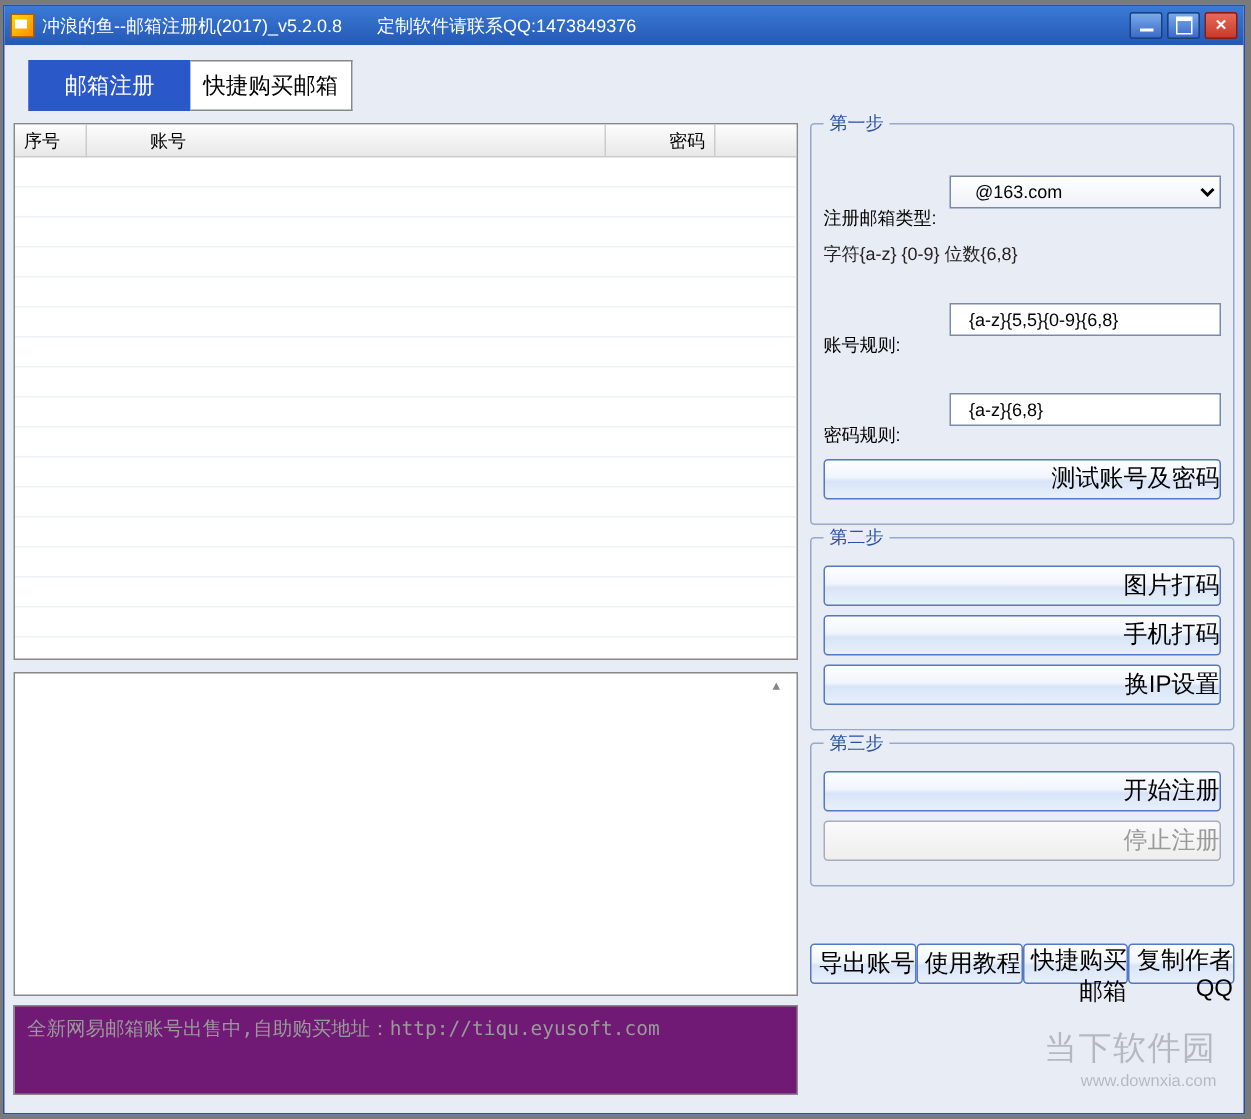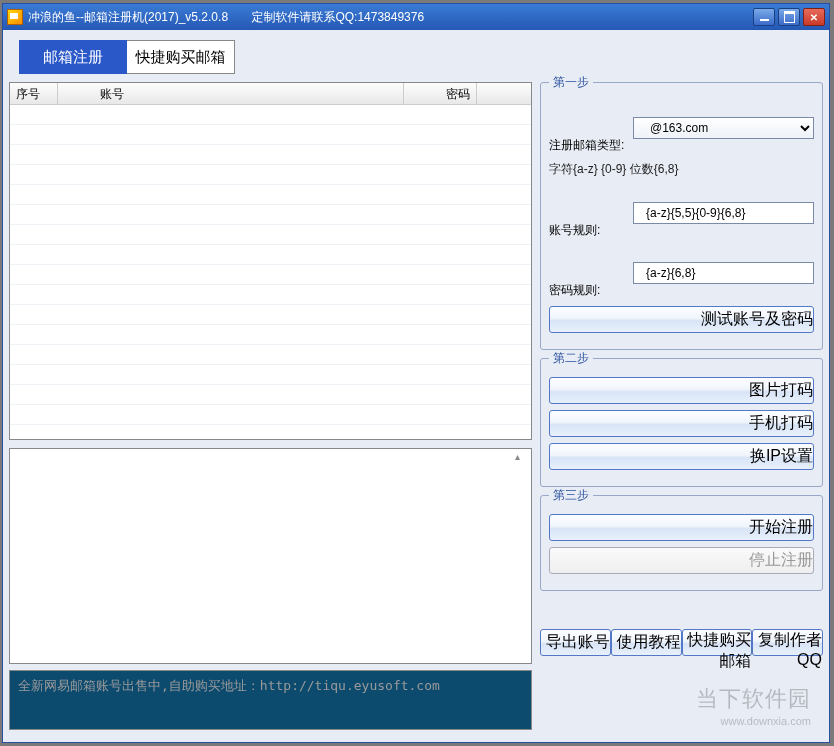--- a/index.html
+++ b/index.html
@@ -31,21 +31,21 @@
 .th { border-right:1px solid #ccc; padding: 3px 6px; }
 .th.c1 { width: 48px; }
 .th.c2 { width: 310px; }
 .th.c3 { flex:1; }
 .th.c4 { width: 18px; border-right:none; }
 .trow { display:flex; height:20px; border-bottom:1px solid #eef1f5; font-size:12px; }
 
 .logbox { margin-top: 8px; border: 1px solid #888; background:#fff; flex:1; position:relative; }
 .scrollhint { position:absolute; right:2px; top:2px; width:14px; height:14px; font-size:10px; color:#888; }
 
-.footermsg { margin-top: 6px; border:1px solid #888; background:#0c4a6e; height: 60px; padding: 6px 8px; font-size: 13px; color:#9a9a9a; font-family: SimSun, monospace; }
+.footermsg { margin-top: 6px; border:1px solid #888; background:#701a75; height: 60px; padding: 6px 8px; font-size: 13px; color:#9a9a9a; font-family: SimSun, monospace; }
 
 .group { border: 1px solid #98a8c8; border-radius: 3px; padding: 18px 8px 10px 8px; position: relative; margin-bottom: 6px; }
 .group-title { position:absolute; top:-9px; left:8px; background:#e8ecf4; padding:0 4px; font-size:12px; color:#2a50a0; }
 .row { display:flex; align-items:center; margin-bottom: 7px; font-size:12px; }
 .row label { width: 84px; margin-top: 36px; }
 select.sel, input.inp { flex:1; height:22px; border:1px solid #7a8aa8; font-size:12px; padding:2px 12px; background:#fff; }
 select.sel { background: linear-gradient(#fff,#eef2f8); }
 .hint { font-size:12px; color:#222; margin: 2px 0 8px 0; }
 
 .btn { display:block; width:100%; height:27px; border:1px solid #5478c8; border-radius:3px; background: linear-gradient(#fdfeff 0%, #f0f5fc 45%, #d8e4f6 55%, #e8f0fb 100%); font-size:16px; cursor:pointer; margin-bottom:6px;text-align:right; }

